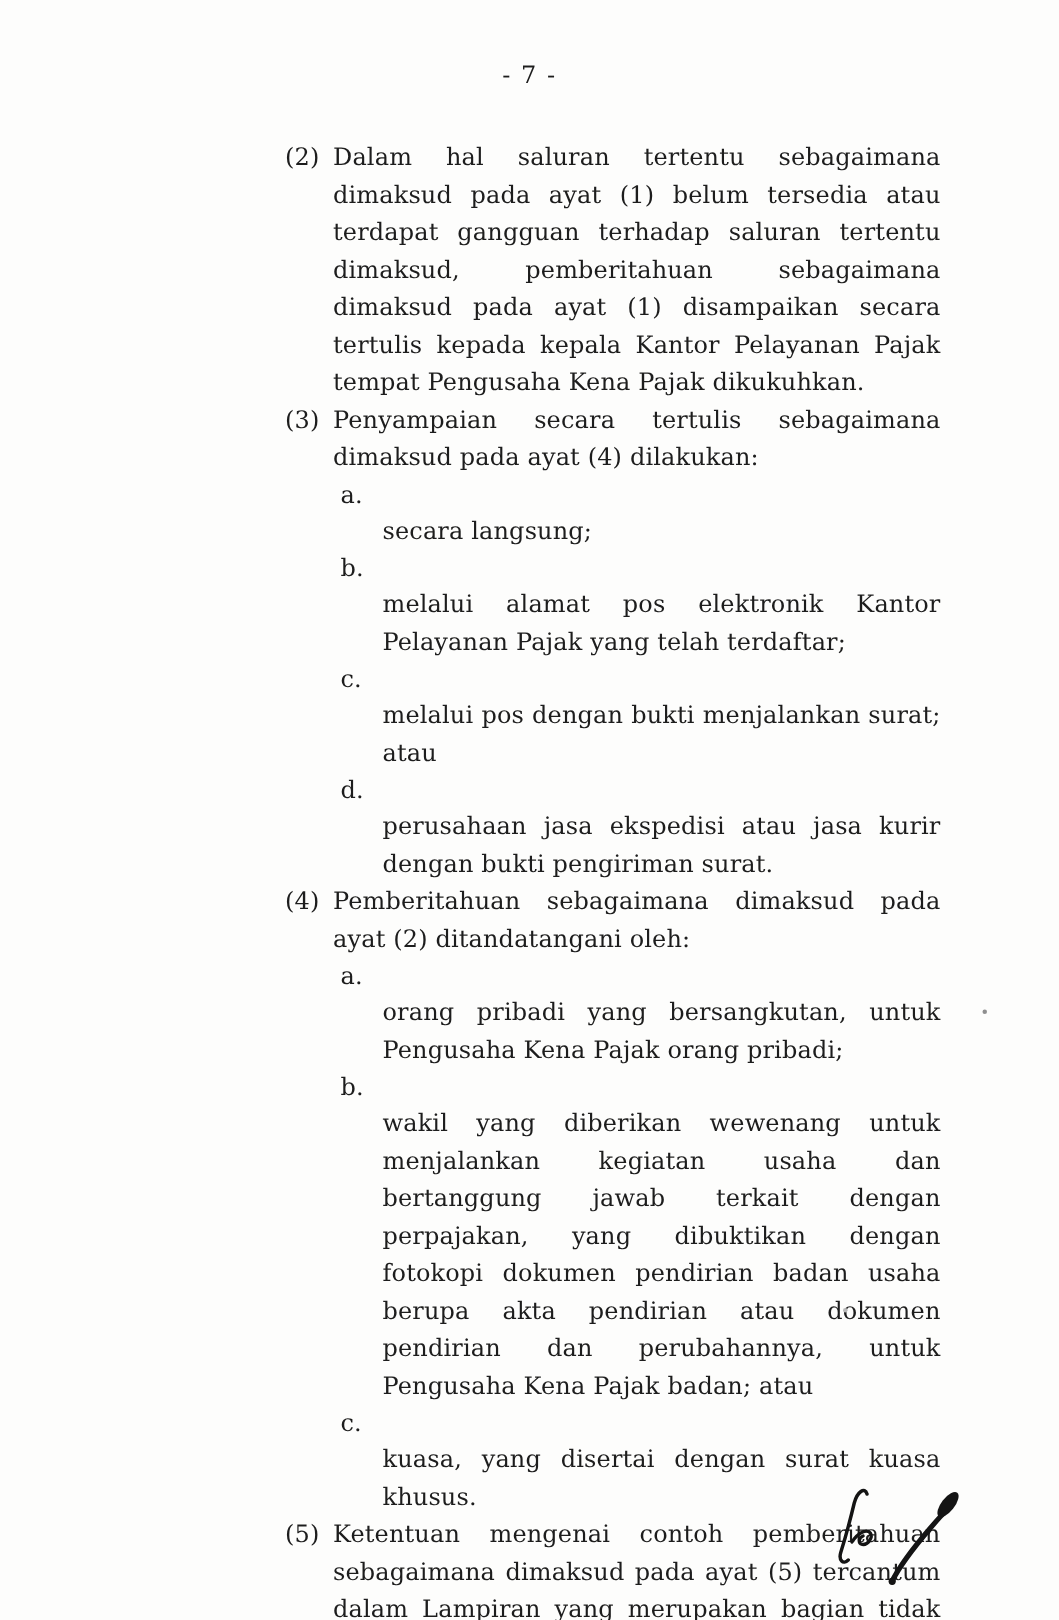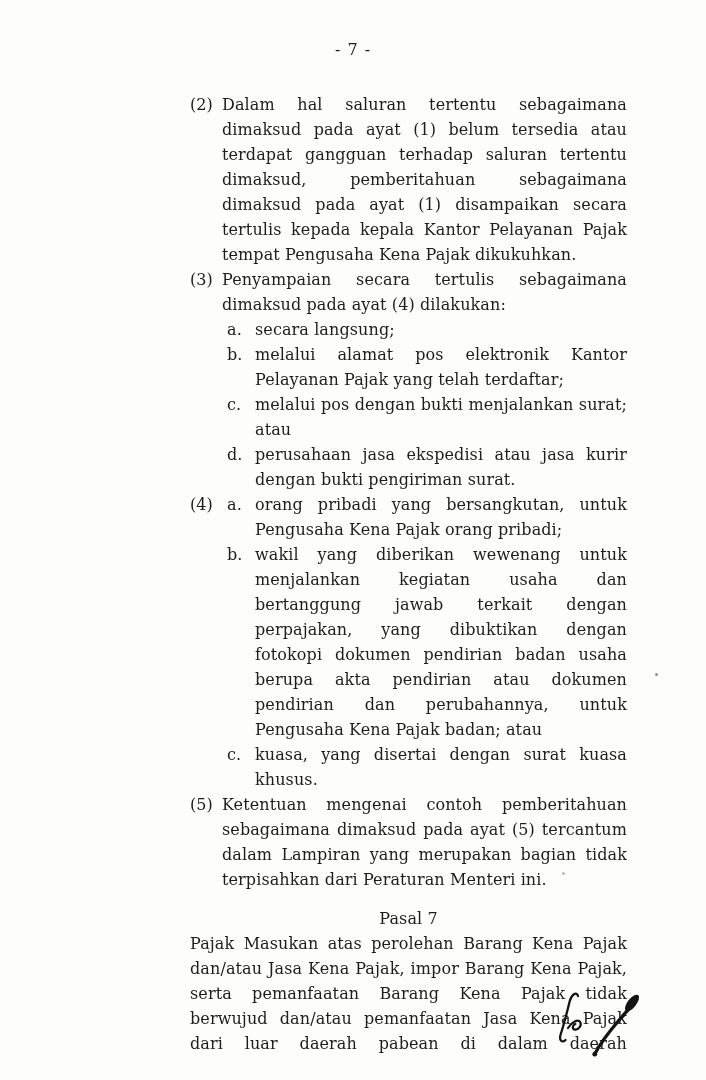--- a/index.html
+++ b/index.html
@@ -31,21 +31,21 @@
     line-height: 25px;
     letter-spacing: 0.1px;
   }
   .cont-line { padding-left: 32px; }
   .item { display: flex; }
   .item .num { flex: 0 0 32px; width: 32px; }
   .item .ibody { flex: 1; min-width: 0; }
   .jt { text-align: justify; }
   .sub { display: flex; margin-left: 5px; }
   .sub .letter { flex: 0 0 28px; width: 28px; }
-  .sub .stext { flex: 1; min-width: 0; text-align: justify; }
+  .sub .stext { flex: 1; min-width: 0; text-align: justify; margin-top: 24px; }
   .heading { text-align: center; margin-top: 14px; }
   .para { text-align: justify; text-align-last: justify; }
   .paraf {
     position: absolute;
     left: 542px;
     top: 983px;
     width: 105px;
     height: 82px;
   }
   .speck {
@@ -89,20 +89,21 @@
         <div class="sub">
           <div class="letter">d.</div>
           <div class="stext">perusahaan jasa ekspedisi atau jasa kurir dengan bukti pengiriman surat.</div>
         </div>
       </div>
     </div>
 
     <div class="item">
       <div class="num">(4)</div>
       <div class="ibody">
+        <div class="jt">Pemberitahuan sebagaimana dimaksud pada ayat (2) ditandatangani oleh:</div>
         <div class="sub">
           <div class="letter">a.</div>
           <div class="stext">orang pribadi yang bersangkutan, untuk Pengusaha Kena Pajak orang pribadi;</div>
         </div>
         <div class="sub">
           <div class="letter">b.</div>
           <div class="stext">wakil yang diberikan wewenang untuk menjalankan kegiatan usaha dan bertanggung jawab terkait dengan perpajakan, yang dibuktikan dengan fotokopi dokumen pendirian badan usaha berupa akta pendirian atau dokumen pendirian dan perubahannya, untuk Pengusaha Kena Pajak badan; atau</div>
         </div>
         <div class="sub">
           <div class="letter">c.</div>

